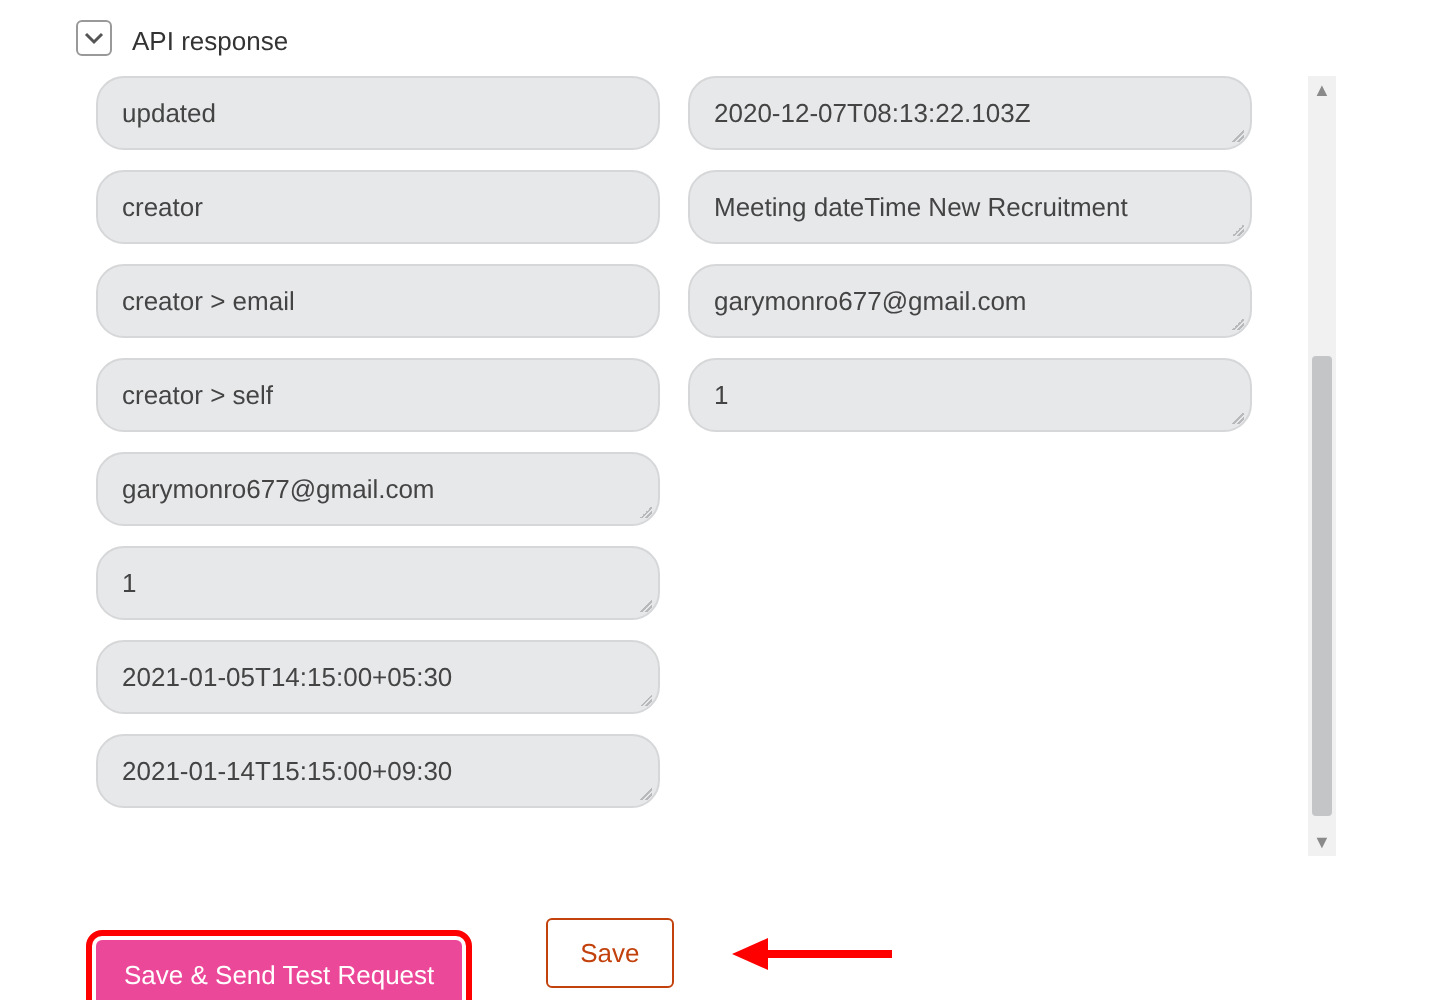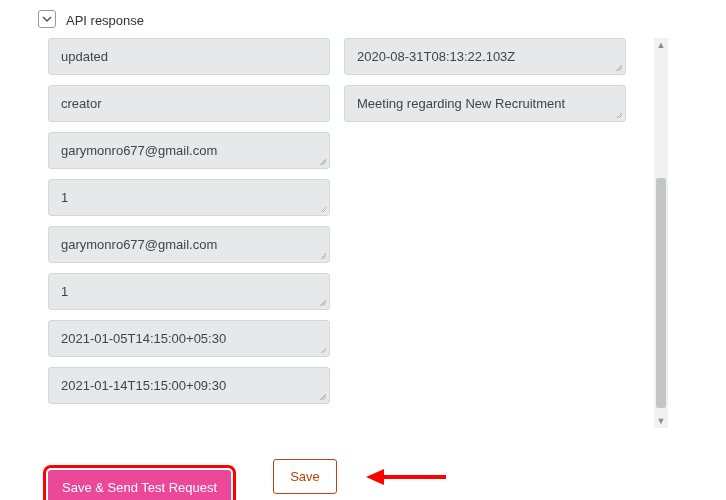--- a/index.html
+++ b/index.html
@@ -47,21 +47,21 @@
     gap: 10px;
     width: 600px;
   }
   .row {
     display: flex;
     gap: 14px;
   }
   .cell {
     background: #e7e8ea;
     border: 1px solid #d6d7d9;
-    border-radius: 3px;
+    border-radius: 14px;
     padding: 10px 12px;
     font-size: 13px;
     color: #444;
     position: relative;
   }
   .cell.key { flex: 0 0 282px; }
   .cell.val { flex: 0 0 282px; }
   .cell.val::after {
     
     content: "";
@@ -146,30 +146,32 @@
         <path d="M1 3 L5 7 L9 3" fill="none" stroke="#555" stroke-width="1.5"></path>
       </svg>
     </div>
     <div class="section-title">API response</div>
   </div>
 
   <div class="rows-viewport">
     <div class="rows">
       <div class="row">
         <div class="cell key">updated</div>
-        <div class="cell val">2020-08-31T08:13:22.103Z</div>
+        <div class="cell val">2020-12-07T08:13:22.103Z</div>
       </div>
       <div class="row">
         <div class="cell key">creator</div>
-        <div class="cell val">Meeting regarding New Recruitment</div>
-      </div>
-      <div class="row">
+        <div class="cell val">Meeting dateTime New Recruitment</div>
+      </div>
+      <div class="row">
+        <div class="cell key">creator &gt; email</div>
         <div class="cell val">garymonro677@gmail.com</div>
       </div>
       <div class="row">
+        <div class="cell key">creator &gt; self</div>
         <div class="cell val">1</div>
       </div>
       <div class="row">
         <div class="cell val">garymonro677@gmail.com</div>
       </div>
       <div class="row">
         <div class="cell val">1</div>
       </div>
       <div class="row">
         <div class="cell val">2021-01-05T14:15:00+05:30</div>

